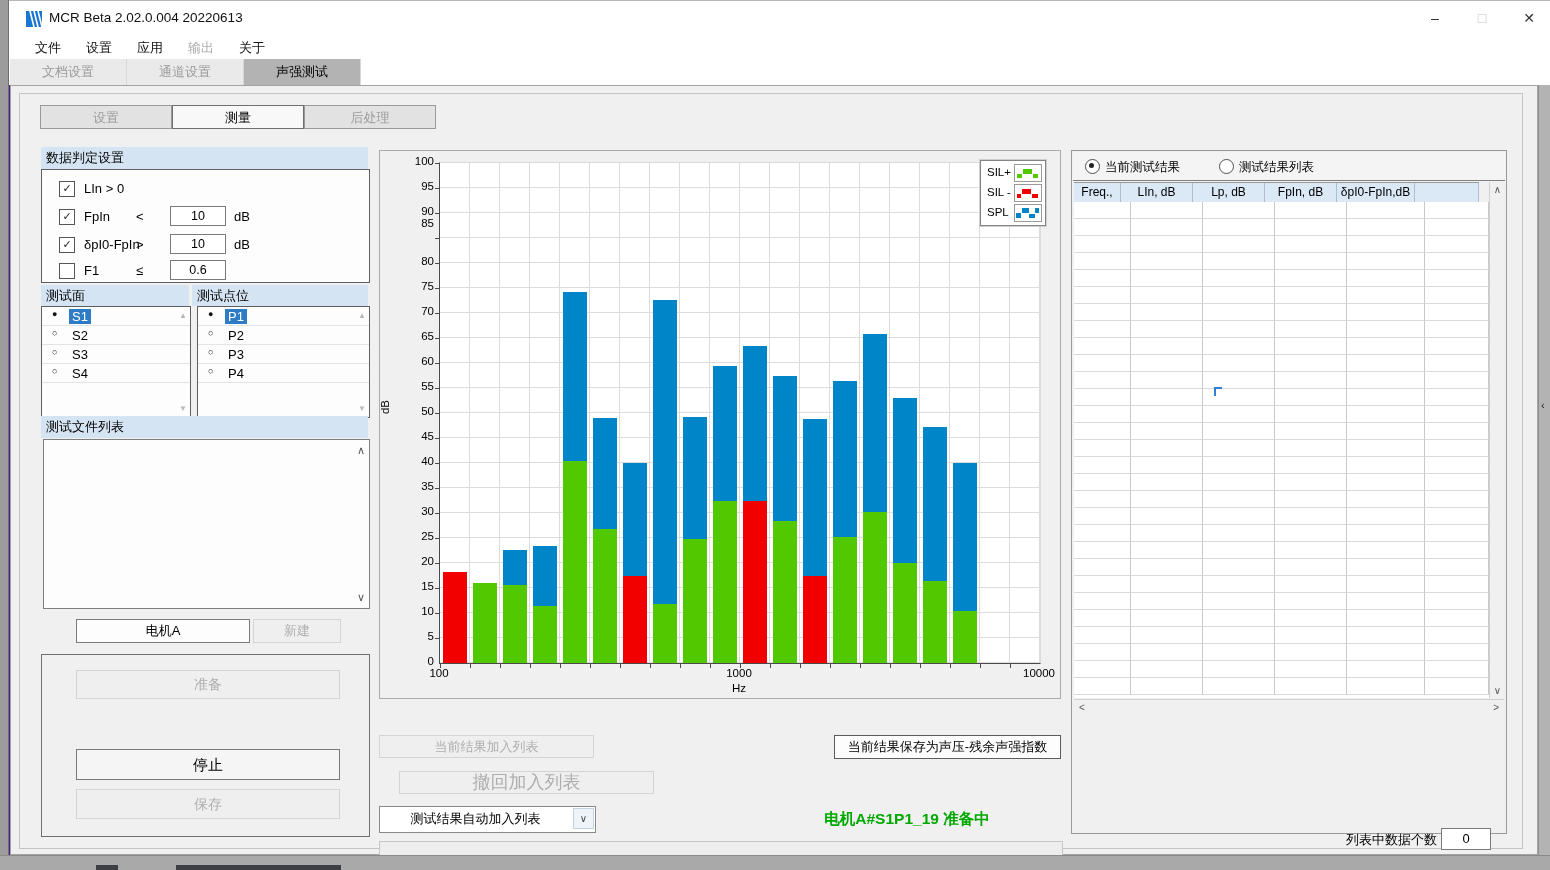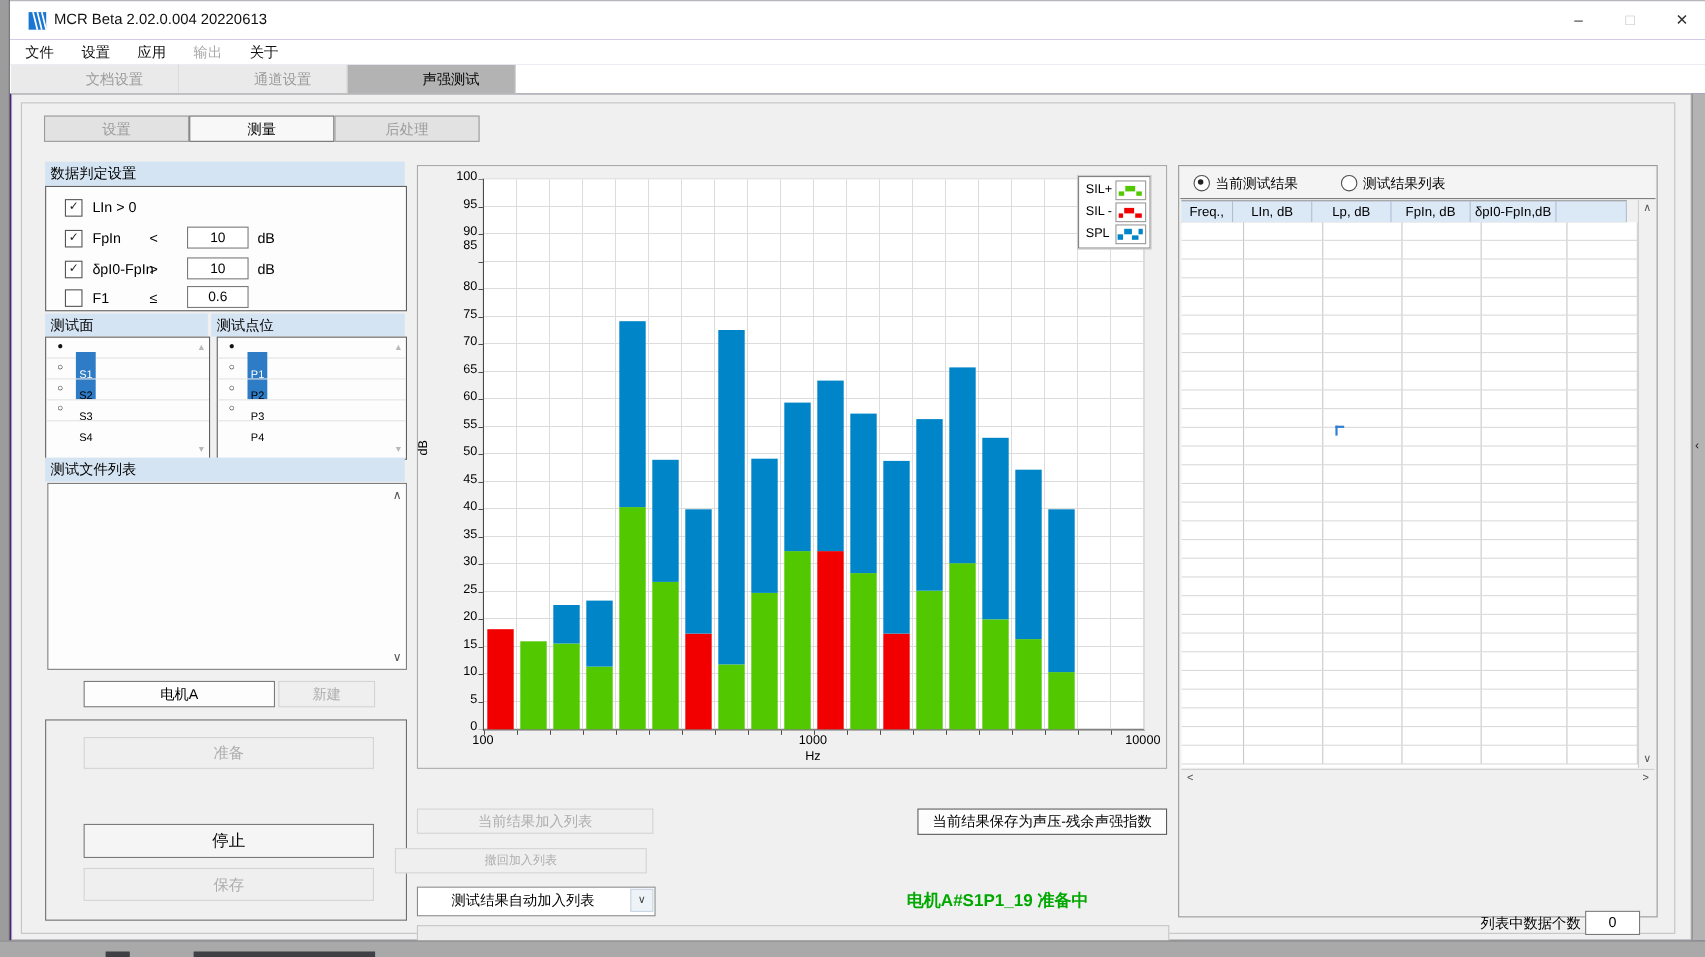--- a/index.html
+++ b/index.html
@@ -3,25 +3,25 @@
 <meta charset="utf-8">
 <style>
   html,body{margin:0;padding:0;width:1550px;height:870px;overflow:hidden;
     font-family:"Liberation Sans","DejaVu Sans",sans-serif;background:#9c9c9c;}
   .abs{position:absolute;}
   
   #win{position:absolute;left:9px;top:0;width:1541px;height:855px;background:#4c1d95;border-top:1px solid #b8b8b8;}
   #titlebar{position:absolute;left:0;top:0;width:100%;height:35px;background:#fff;}
   #title-text{position:absolute;left:40px;top:9px;font-size:13.5px;color:#111;}
   .winbtn{position:absolute;top:0;width:46px;height:35px;text-align:center;line-height:35px;font-size:14px;color:#333;}
-  #menu-bar{position:absolute;left:0;top:35px;width:100%;height:23px;background:#fff;display:flex;align-items:center;gap:25px;padding-left:14px;box-sizing:border-box;}
+  #menu-bar{position:absolute;left:0;top:35px;width:100%;height:23px;background:#fff;display:flex;align-items:center;gap:25px;padding-left:26px;box-sizing:border-box;}
   .menuitem{font-size:13px;color:#111;}
   .menuitem.dis{color:#aaa;}
   #tab-bar{position:absolute;left:0;top:58px;width:100%;height:26px;background:#fff;display:flex;padding-left:1px;}
-  .tab{width:116px;height:26px;text-align:center;line-height:26px;font-size:13px;background:#eaeaea;color:#9b9b9b;border-right:1px solid #d8d8d8;padding-left:36px;}
+  .tab{width:116px;height:26px;text-align:center;line-height:26px;font-size:13px;background:#eaeaea;color:#9b9b9b;border-right:1px solid #d8d8d8;}
   .tab.active{background:#b3b3b3;color:#000;}
   #content{position:absolute;left:1px;top:84px;width:1528px;height:770px;background:#f0f0f0;border:1px solid #a3a3a3;box-sizing:border-box;}
   #innerframe{position:absolute;left:8px;top:7px;width:1502px;height:754px;border:1px solid #c4c4c4;}
   #right-handle{position:absolute;left:1529px;top:84px;width:12px;height:770px;background:#b3b3b3;border-left:1px solid #8f8f8f;}
   #right-handle span{position:absolute;left:2px;top:314px;font-size:11px;color:#222;}
   #bottomband{position:absolute;left:0;top:855px;width:1550px;height:15px;background:#a9a9a9;border-top:1px solid #8a8a8a;}
   .sliver{position:absolute;top:9px;height:5px;background:#3f3f46;}
   #leftgutter{position:absolute;left:0;top:0;width:9px;height:870px;background:#9c9c9c;border-right:1px solid #6f6f6f;box-sizing:border-box;}
   
   .subtab{position:absolute;top:19px;height:24px;width:132px;text-align:center;line-height:24px;font-size:13px;border:1px solid #9a9a9a;box-sizing:border-box;}
@@ -32,21 +32,21 @@
   #judge-box{position:absolute;left:30px;top:83px;width:327px;height:112px;background:#fdfdfd;border:1px solid #5f5f5f;}
   .jrow{position:absolute;left:0;width:100%;height:20px;}
   .cbx{position:absolute;left:17px;top:1px;width:14px;height:14px;border:1px solid #555;background:#fff;font-size:11px;line-height:13px;text-align:center;color:#222;}
   .jlabel{position:absolute;left:42px;top:1px;font-size:13px;color:#000;}
   .jop{position:absolute;left:94px;top:1px;font-size:13px;color:#000;}
   .jval{position:absolute;left:128px;top:-2px;width:54px;height:18px;background:#fff;border:1px solid #7a7a7a;text-align:center;font-size:12.5px;line-height:18px;}
   .junit{position:absolute;left:192px;top:1px;font-size:13px;color:#000;}
   .listbox{position:absolute;background:#fdfdfd;border:1px solid #5f5f5f;}
   .lrow{position:relative;height:18px;border-bottom:1px solid #e3e3e3;}
   .radio{position:absolute;left:10px;top:2px;font-size:9px;color:#111;}
-  .llabel{position:absolute;left:27px;top:13px;font-size:10px;color:#000;padding:16px 3px;}
+  .llabel{position:absolute;left:27px;top:2px;font-size:13px;color:#000;padding:0 3px;}
   .llabel.sel{background:#2e7bc6;color:#fff;}
   .scrollarrow{position:absolute;font-size:8px;color:#b9b9b9;}
   #file-list{position:absolute;left:32px;top:353px;width:325px;height:168px;background:#fdfdfd;border:1px solid #7f7f7f;}
   .vsarrow{position:absolute;right:4px;font-size:11px;color:#555;}
   .btn{position:absolute;text-align:center;box-sizing:border-box;}
   .btn.enabled{background:#f5f5f5;border:1px solid #7a7a7a;color:#000;}
   .btn.primary{background:#fdfdfd;border:1px solid #5c5c5c;color:#000;}
   .btn.disabled{background:#efefef;border:1px solid #d4d4d4;color:#aeaeae;}
   #group-box{position:absolute;left:30px;top:568px;width:327px;height:181px;border:1px solid #6f6f6f;}
   
@@ -300,21 +300,21 @@
         <div class="ytick" style="top: 66px;">85</div>
         <div class="ytick" style="top: 54px;">90</div>
         <div class="ytick" style="top: 29px;">95</div>
         <div class="ytick" style="top: 4px;">100</div>
         <div class="xtick" style="left: 29px;">100</div>
         <div class="xtick" style="left: 329px;">1000</div>
         <div class="xtick" style="left: 629px;">10000</div>
       </div>
 
     <div class="btn disabled" style="left:368px;top:649px;width:215px;height:23px;line-height:21px;font-size:13px">当前结果加入列表</div>
-    <div class="btn disabled" style="left:348px;top:685px;width:229px;height:23px;line-height:21px;font-size:11px">撤回加入列表</div>
+    <div class="btn disabled" style="left:388px;top:685px;width:255px;height:23px;line-height:21px;font-size:18px">撤回加入列表</div>
     <div class="combo" style="left:368px;top:720px;width:215px;height:25px">
       <span class="txt">测试结果自动加入列表</span>
       <span class="arrowbox">∨</span>
     </div>
     <div class="btn primary" style="left:823px;top:649px;width:227px;height:24px;line-height:22px;font-size:13px">当前结果保存为声压-残余声强指数</div>
     <div id="status-text" style="color: rgb(0, 168, 0);">电机A#S1P1_19  准备中</div>
     <div id="progress-bar"></div>
 
     <div id="results-panel">
       <div id="radio-row">

